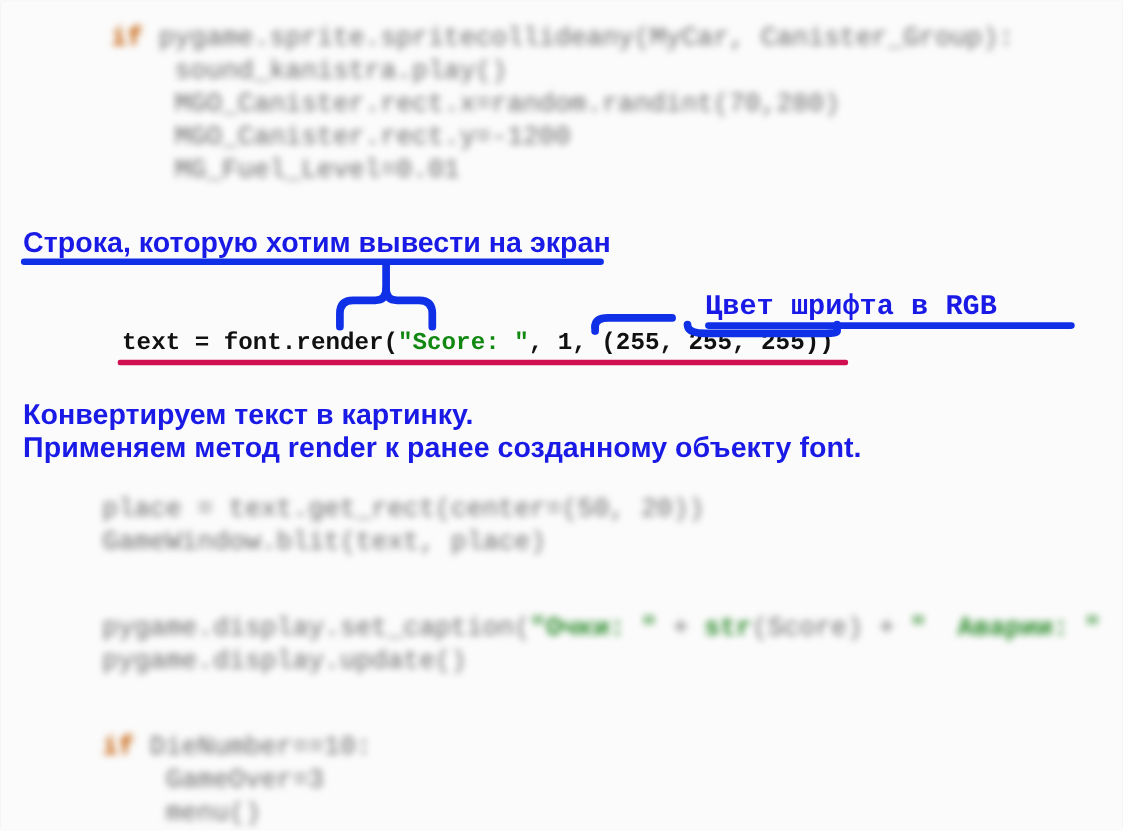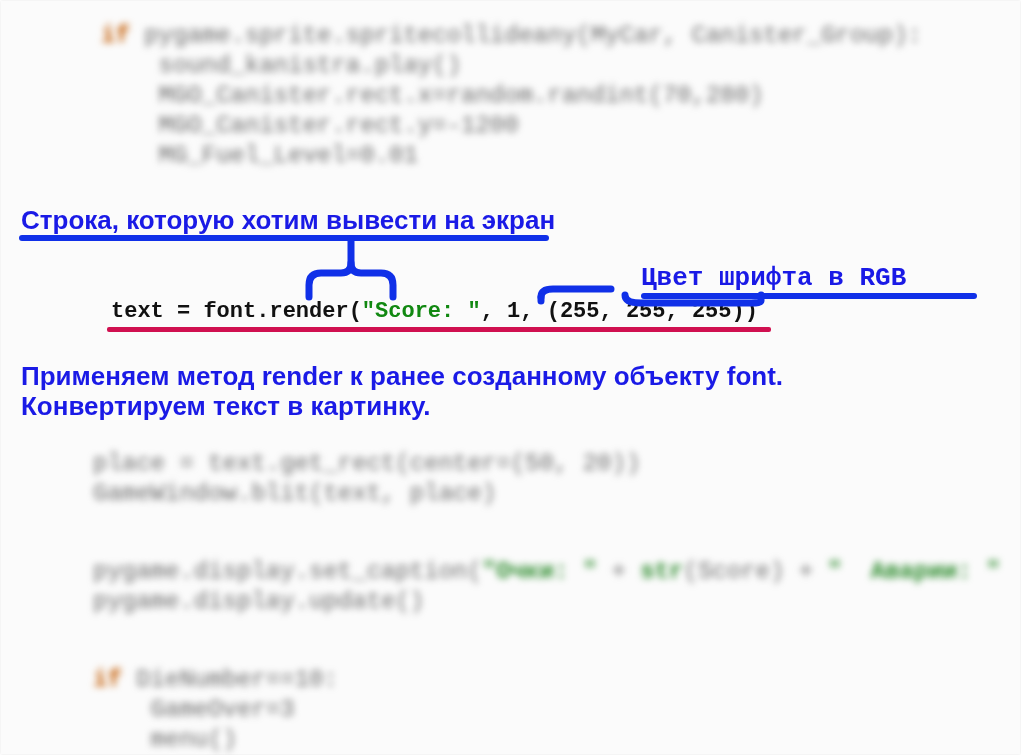--- a/index.html
+++ b/index.html
@@ -129,22 +129,22 @@
            " stroke="#1030e8" stroke-width="7" fill="none" stroke-linecap="round"></path>
   <path d="M 540 296
            Q 540 288 552 288
            L 610 288
            " stroke="#1030e8" stroke-width="7" fill="none" stroke-linecap="round"></path>
 
   <path d="M 540 296 L 540 300" stroke="#1030e8" stroke-width="7" fill="none" stroke-linecap="round"></path>
 </svg>
 
 <div class="annot annot3">
+  <div>Конвертируем текст в картинку.</div>
   <div>Применяем метод render к ранее созданному объекту font.</div>
-  <div>Конвертируем текст в картинку.</div>
 </div>
 
 <div class="code-blur block2 bold"><span>place = text.get_rect(center=(50, 20))</span>
 <span>GameWindow.blit(text, place)</span></div>
 
 <div class="code-blur block3 bold"><span>pygame.display.set_caption(</span><span class="str">"Очки: "</span><span> + </span><span class="fnk">str</span><span>(Score) + </span><span class="str">"  Аварии: "</span>
 <span>pygame.display.update()</span></div>
 
 <div class="code-blur block4 bold"><span class="kw">if</span><span> DieNumber==10:</span>
 <span>    GameOver=3</span>

